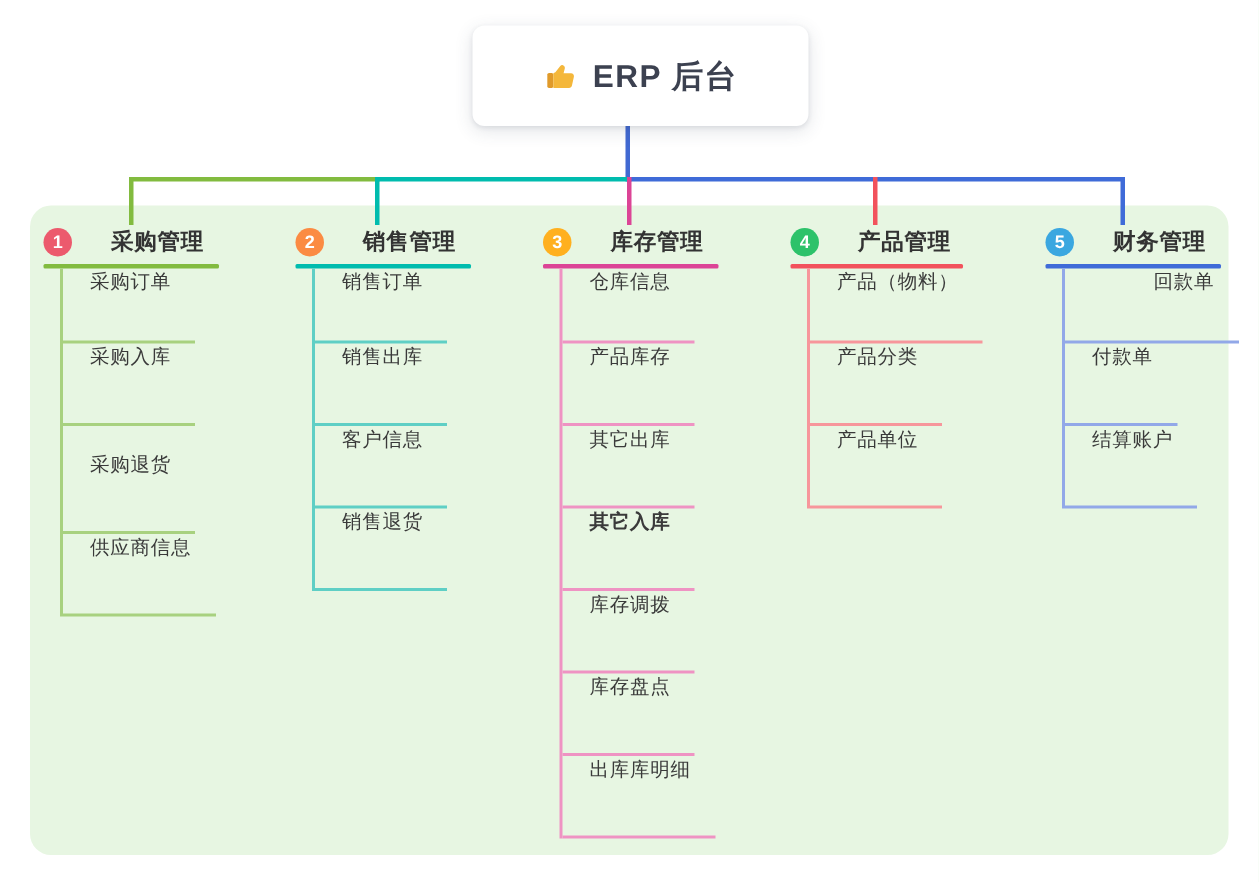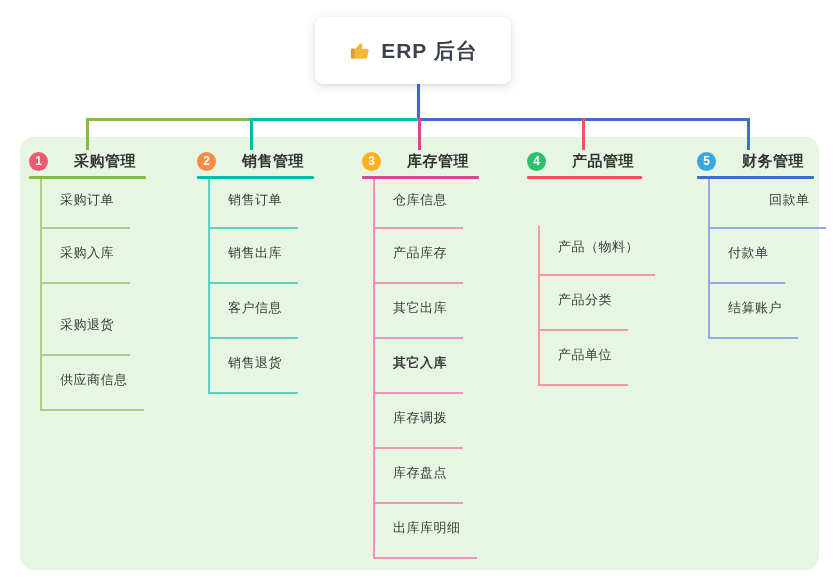--- a/index.html
+++ b/index.html
@@ -1,21 +1,21 @@
 <!DOCTYPE html>
 <html><head>
 <meta charset="utf-8">
 <style>
   * { margin: 0; padding: 0; box-sizing: border-box; }
   html, body { width: 839px; height: 588px; background: #ffffff; overflow: hidden; }
   body { font-family: "Liberation Sans", "DejaVu Sans", sans-serif; position: relative; }
 
   
   .root-node {
-    position: absolute; left: 315px; top: 17px; width: 196px; height: 67px;
+    position: absolute; left: 315px; top: 17px; width: 224px; height: 67px;
     background: #ffffff; border-radius: 8px;
     box-shadow: 0 3px 12px rgba(60,70,90,0.14), 0 1px 3px rgba(60,70,90,0.10);
     display: flex; align-items: center; justify-content: center; gap: 10px;
     z-index: 3;
   }
   .root-node .root-label {
     font-size: 21px; font-weight: 600; color: #3c4150; letter-spacing: 1px;
   }
   .root-node svg { display: block; }
 
@@ -33,21 +33,21 @@
   .branch { position: absolute; top: 148px; z-index: 2; }
   .branch-header { display: flex; align-items: center; gap: 8px; height: 26px; }
   .branch-num {
     width: 19px; height: 19px; border-radius: 50%; color: #ffffff;
     font-size: 12px; font-weight: 700; display: flex; align-items: center; justify-content: center;
     flex: 0 0 auto;
   }
   .branch-label { font-size: 15px; font-weight: 600; color: #333333; letter-spacing: 0.5px; margin-left: 18px; }
   .branch-underline { height: 3px; margin-top: 2px; border-radius: 1px; }
   .children { margin-left: 11px; border-left: 2px solid; }
-  .child-row { height: 55px; display: flex; align-items: center; width: max-content; border-bottom: 2px solid; }
+  .child-row { height: 55px; display: flex; align-items: flex-start; width: max-content; border-bottom: 2px solid; }
   .child-row:first-child { height: 50px; }
   .child-label {
     font-size: 13px; color: #3a3a3a; padding: 0 16px 6px 18px; white-space: nowrap; letter-spacing: 0.5px;
   }
 </style>
 </head>
 <body>
 
 <div class="root-node">
   <span>
@@ -145,21 +145,21 @@
     <span class="child-label">出库库明细</span>
   </div>
       </div>
   </div>
     <div class="branch" style="left: 527px;">
     <div class="branch-header">
       <span class="branch-num" style="background: rgb(45, 194, 106);">4</span>
       <span class="branch-label">产品管理</span>
     </div>
     <div class="branch-underline" style="background: rgb(242, 82, 92); width: 115px;"></div>
-    <div class="children" style="border-left-color: rgb(247, 150, 155); margin-top: 47px;">
+    <div class="children" style="border-left-color: rgb(247, 150, 155);">
         <div class="child-row" style="border-bottom-color: rgb(247, 150, 155);">
     <span class="child-label">产品（物料）</span>
   </div>
         <div class="child-row" style="border-bottom-color: rgb(247, 150, 155);">
     <span class="child-label">产品分类</span>
   </div>
         <div class="child-row" style="border-bottom-color: rgb(247, 150, 155);">
     <span class="child-label">产品单位</span>
   </div>
       </div>

